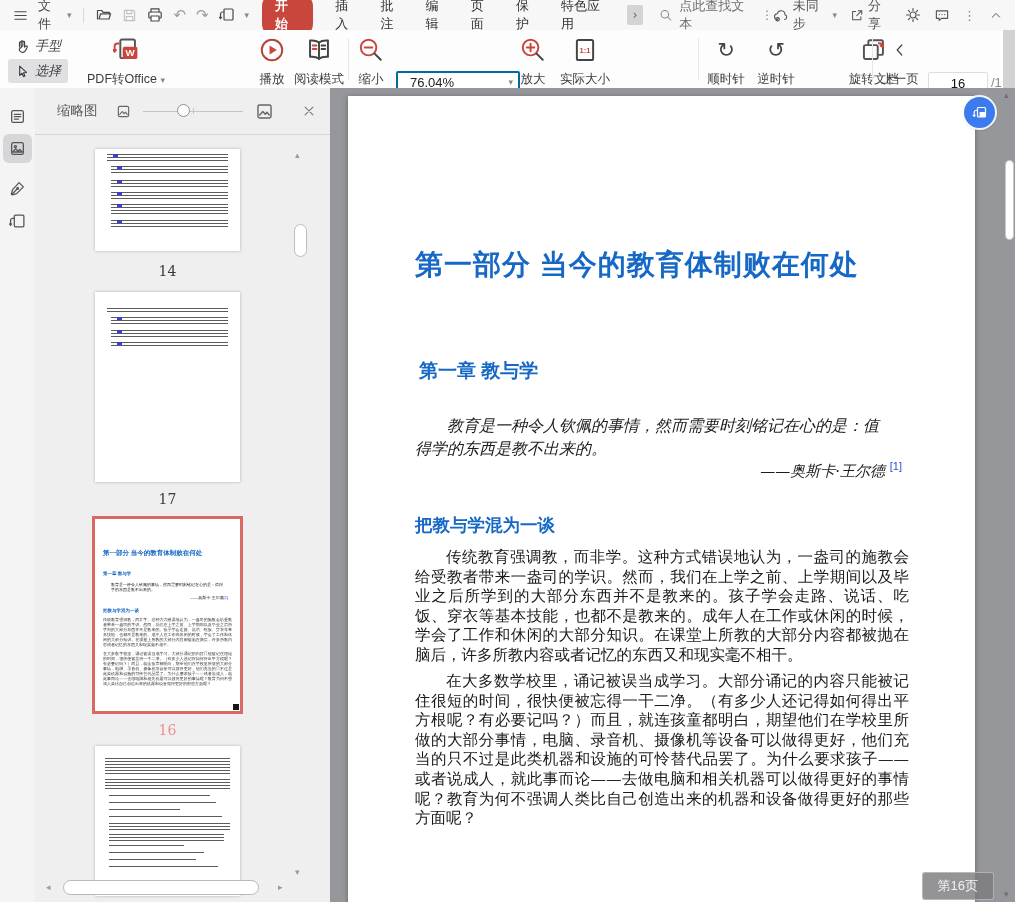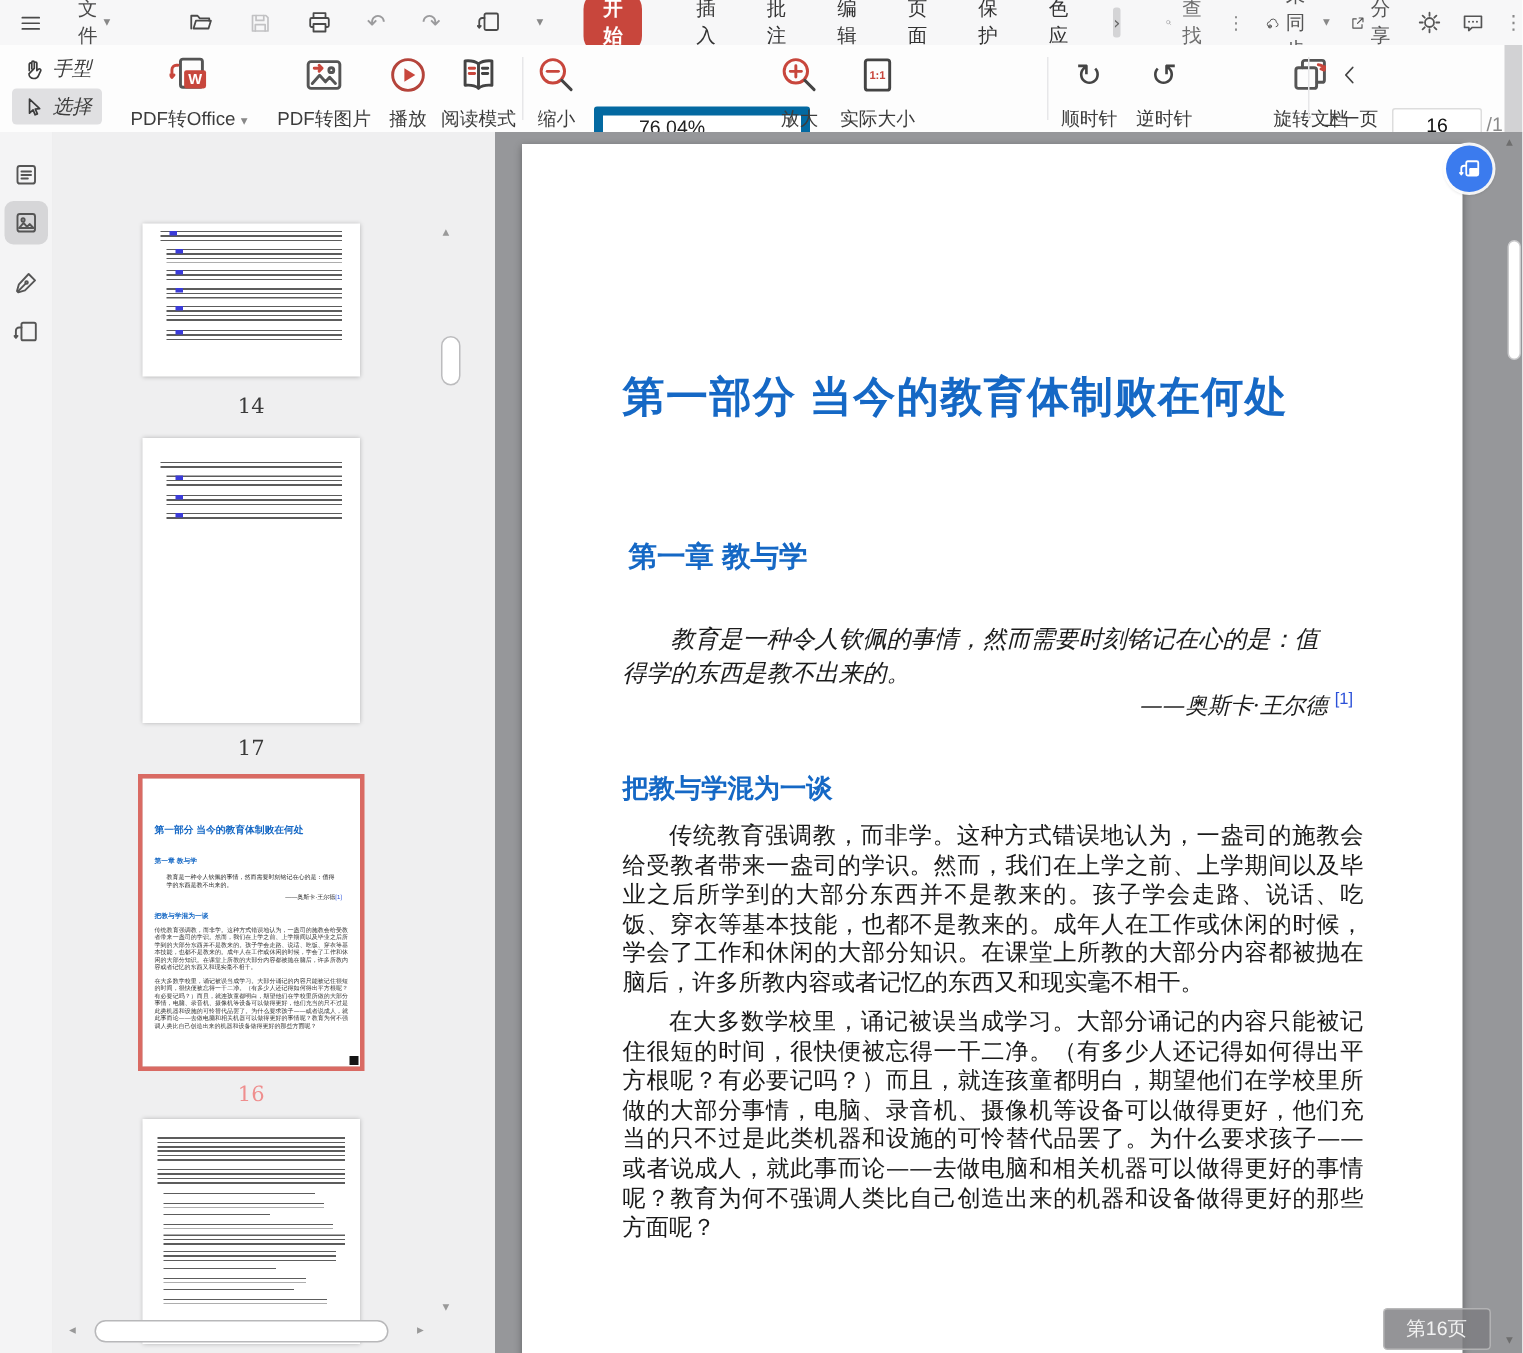--- a/index.html
+++ b/index.html
@@ -8,21 +8,21 @@
   
   svg.ic{display:block;}
   svg.ic path,svg.ic rect,svg.ic circle,svg.ic line,svg.ic polyline,svg.ic polygon
       {fill:none;stroke:currentColor;stroke-width:1.2;stroke-linecap:round;stroke-linejoin:round;}
   svg.ic .fill{fill:currentColor;stroke:none;}
   svg.ic .red{stroke:#c8463c;}
   svg.ic .fred{fill:#c8463c;stroke:none;}
   .glyph{font-family:"DejaVu Sans",sans-serif;line-height:1;}
   
   .titlebar{position:absolute;left:0;top:0;width:1015px;height:30px;background:#f7f7f8;
-            display:flex;align-items:center;font-size:13px;gap:14px;}
+            display:flex;align-items:center;font-size:13px;}
   .tb-btn{display:flex;align-items:center;gap:4px;padding:3px 5px;border-radius:3px;color:#4a4a4a;cursor:default;}
   .vsep{width:1px;height:15px;background:#d9d9db;margin:0 7px;}
   .caret{font-style:normal;font-size:9px;color:#888;}
   .tab{margin:0 10px;color:#333;}
   .tab.pill{background:#c8463c;color:#fff;border-radius:12px;padding:3px 13px;margin:0 12px 0 8px;font-weight:bold;}
   .chevbox{width:16px;height:20px;background:#d4d4d6;color:#666;display:flex;align-items:center;
            justify-content:center;font-size:12px;margin-left:6px;border-radius:2px;}
   .search{display:flex;align-items:center;gap:7px;margin-left:16px;color:#6e6e6e;}
   .dots{font-size:12px;color:#888;letter-spacing:0;}
   .tb-right{display:flex;align-items:center;gap:13px;margin-left:auto;margin-right:12px;color:#555;}
@@ -30,22 +30,22 @@
   
   .toolbar{position:absolute;left:0;top:30px;width:1015px;height:58px;background:#fdfdfd;
            border-bottom:1px solid #e2e2e3;font-size:13px;}
   .vdiv{position:absolute;top:8px;width:1px;height:42px;background:#e7e7e9;}
   .stackgrp{position:absolute;top:4px;}
   .stackrow{display:flex;align-items:center;gap:5px;height:24px;padding:0 7px;border-radius:3px;margin-bottom:1px;color:#3c3c3c;font-style:italic;}
   .stackrow.sel{background:#e0e0e2;}
   .bigbtn{position:absolute;top:5px;text-align:center;color:#3c3c3c;}
   .bigbtn .bic{height:30px;display:flex;align-items:center;justify-content:center;}
   .bigbtn .blab{font-size:12.5px;margin-top:6px;white-space:nowrap;}
-  .zoombox{position:absolute;left:396px;top:41px;width:108px;height:19px;border:6px solid #0369a1;
-           border-radius:2px;background:#fff;display:flex;padding-left:24px;font-size:13px;color:#222;}
+  .zoombox{position:absolute;left:396px;top:41px;width:108px;height:19px;border:2px solid #0369a1;
+           border-radius:2px;background:#fff;display:flex;align-items:center;padding-left:12px;font-size:13px;color:#222;}
   .zoombox .caret{margin-left:auto;margin-right:5px;}
   .pagebox{position:absolute;left:928px;top:42px;width:58px;height:21px;background:#fff;border:1px solid #ddd;
            border-radius:2px;display:flex;align-items:center;justify-content:center;font-size:13px;color:#111;}
   .pagetotal{position:absolute;left:991px;top:45px;color:#8a8a8a;font-size:13px;}
   .tb-graystrip{position:absolute;right:0;top:0;width:12px;height:58px;background:#d2d2d4;}
   
   .iconstrip{position:absolute;left:0;top:88px;width:35px;height:814px;background:#f4f4f5;border-right:1px solid #e5e5e7;}
   .stripbtn{position:absolute;left:3px;width:29px;height:29px;display:flex;align-items:center;
             justify-content:center;border-radius:6px;color:#555;}
   .stripbtn.sel{background:#d6d6d8;}
@@ -216,31 +216,20 @@
         <svg class="ic" width="26" height="26" viewBox="0 0 16 16" style="color:#555">
           <rect x="4.5" y="1.5" width="9" height="11.5" rx="1"></rect>
           <path class="red" d="M3.5 4 H2.8 a1.8 1.8 0 0 0-1.8 1.8 V9 M1 9 l-.8-1 M1 9 l.8-1"></path>
           <rect x="6" y="6" width="9" height="7.5" rx="1" style="fill:#c8463c;stroke:none"></rect>
           <text x="10.5" y="11.8" text-anchor="middle" style="fill:#fff;stroke:none;font:700 6px 'Liberation Sans',sans-serif">W</text>
         </svg>
       </div>
     <div class="blab"><span>PDF转Office</span> <i class="caret glyph">▾</i></div>
   </div>
 
-  <div class="bigbtn" style="left:176px;width:80px">
-    <div class="bic">
-        <svg class="ic" width="26" height="26" viewBox="0 0 16 16" style="color:#555">
-          <rect x="1.5" y="2.5" width="13" height="11" rx="1.2"></rect>
-          <path class="red" d="M4 5.2 h3.2 M6 4 l1.2 1.2 L6 6.4"></path>
-          <circle cx="11" cy="6" r="1"></circle>
-          <path d="M3.2 11.5 l3-3.4 2.4 2.7 1.7-1.9 2.4 2.6"></path>
-        </svg>
-      </div>
-    <div class="blab">PDF转图片</div>
-  </div>
 
   <div class="bigbtn" style="left:252px;width:40px">
     <div class="bic">
         <svg class="ic" width="26" height="26" viewBox="0 0 16 16">
           <circle cx="8" cy="8" r="6.3" style="stroke:#b5443b"></circle>
           <polygon class="fred" points="6.5,5.2 11,8 6.5,10.8"></polygon>
         </svg>
       </div>
     <div class="blab">播放</div>
   </div>
@@ -359,20 +348,39 @@
   </div>
   <div class="stripbtn" style="top:119px">
     <svg class="ic" width="17" height="17" viewBox="0 0 16 16">
         <rect x="5" y="2" width="9" height="11" rx="1"></rect>
         <path d="M5 5 H3.5 a2 2 0 0 0-2 2 v4.5 M1.5 11.5 l-1-1.2 M1.5 11.5 l1-1.2"></path>
       </svg>
   </div>
 </div>
 
 <div class="thumbpanel">
+  <div class="thumbhead">
+    <span class="ttl">缩略图</span>
+    <svg class="ic" width="15" height="15" viewBox="0 0 16 16" style="color:#666;margin-left:18px">
+        <rect x="2.5" y="2.5" width="11" height="11" rx="1.5"></rect>
+        <path d="M4 11 l2.6-3 2 2.3 1.4-1.6 2 2.3"></path>
+      </svg>
+    <span class="slider">
+      <i class="track"></i>
+      <i class="tick"></i>
+      <i class="knob"></i>
+    </span>
+    <svg class="ic" width="19" height="19" viewBox="0 0 16 16" style="color:#666">
+        <rect x="2.5" y="2.5" width="11" height="11" rx="1.5"></rect>
+        <path d="M4 11 l2.6-3 2 2.3 1.4-1.6 2 2.3"></path>
+      </svg>
+    <svg class="ic" width="14" height="14" viewBox="0 0 16 16" style="color:#777;margin-left:auto">
+        <path d="M3.5 3.5 L12.5 12.5 M12.5 3.5 L3.5 12.5"></path>
+      </svg>
+  </div>
 
   <div class="thumblist">
 
     <div class="thumb" style="top:14px;height:102px">
       <div class="fl ref" style="margin:5px 12px 0;height:7px"></div>
       <div class="fl ref" style="margin:5px 12px 0 16px;height:9px"></div>
       <div class="fl ref" style="margin:5px 12px 0 16px;height:7px"></div>
       <div class="fl ref" style="margin:5px 12px 0 16px;height:7px"></div>
       <div class="fl ref" style="margin:5px 12px 0 16px;height:11px"></div>
       <div class="fl ref" style="margin:5px 12px 0 16px;height:7px"></div>

